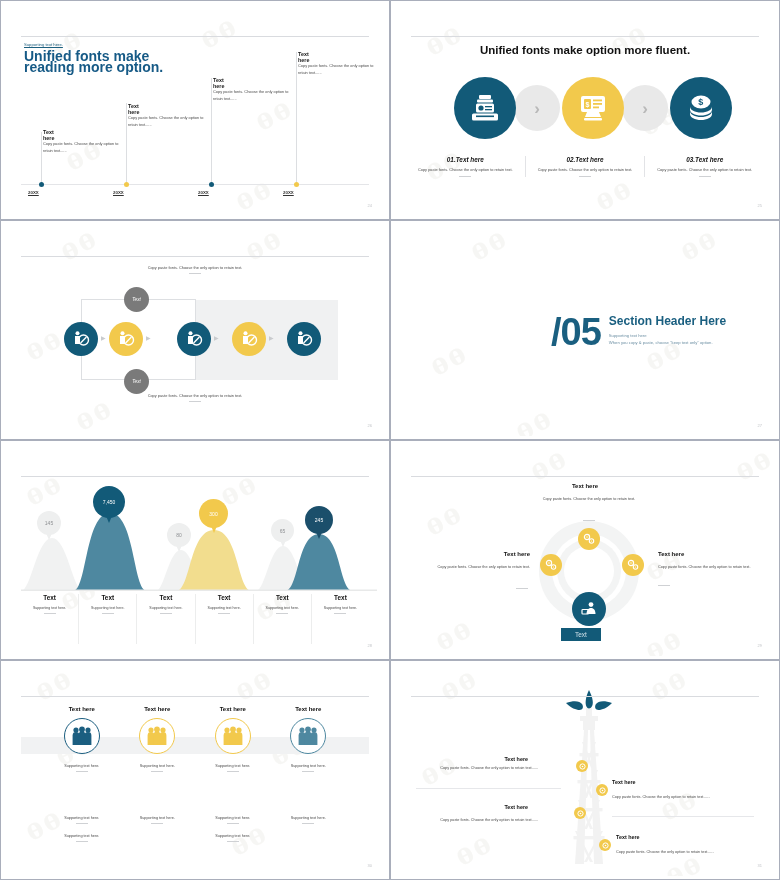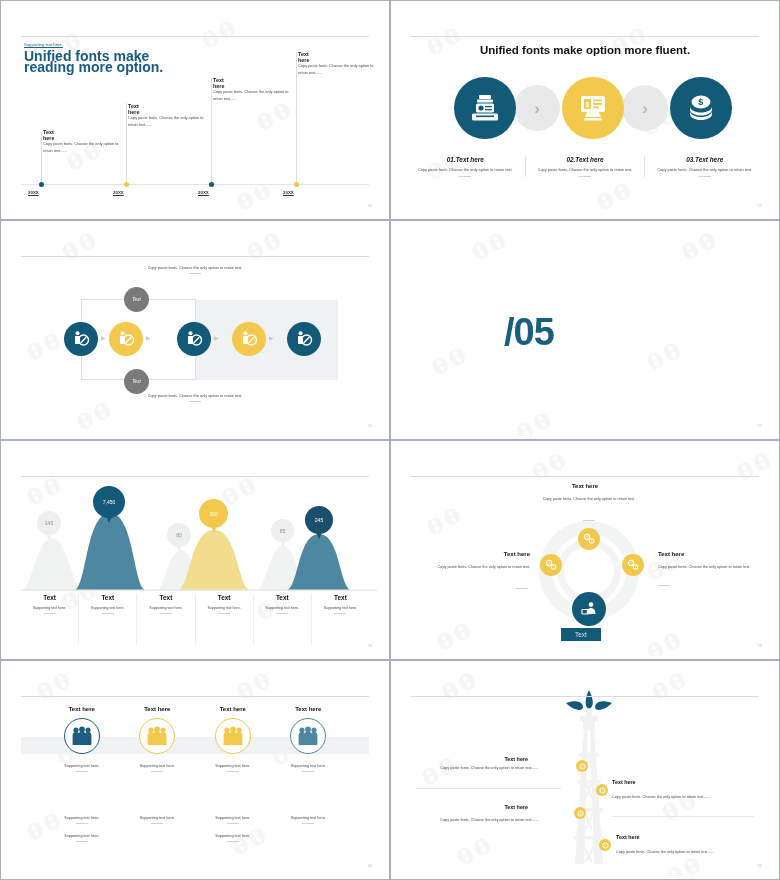--- a/index.html
+++ b/index.html
@@ -87,21 +87,21 @@
   .s3-txtball { position:absolute; width:25px; height:25px; border-radius:50%;
                 background:#7a7a7a; color:#fff; font-size:4.6px;
                 font-style:italic; display:flex; align-items:center;
                 justify-content:center; }
   .s3-arrow { position:absolute; color:#c9cbce; font-size:6px; }
 
   
   .s4-wrap { position:absolute; left:110px; top:90px; display:flex;
              align-items:flex-start; gap:8px; }
   .s4-num { font-size:38px; font-weight:700; color:#1a5f80;
-            line-height:36px; letter-spacing:-1px; }
+            line-height:36px; letter-spacing:-1px;margin-left:47px; }
   .s4-h { font-size:12px; font-weight:700; color:#1a5f80; }
   .s4-s1 { font-size:4.2px; color:#6c8fa3; margin-top:5px; }
   .s4-s2 { font-size:4.2px; color:#6c8fa3; margin-top:2px; }
 
   
   .s5-stage { position:absolute; left:17px; right:17px; top:42px; height:105px; }
   .bubble { position:absolute; border-radius:50%; display:flex;
             align-items:center; justify-content:center;
             font-size:5px; color:#fff; }
   .bubble.grey { background:#eeefef; color:#8e9093; }
@@ -380,20 +380,25 @@
         <span style="left:75px;top:0px;">өө</span>
         <span style="left:285px;top:0px;">өө</span>
         <span style="left:35px;top:115px;">өө</span>
         <span style="left:250px;top:110px;">өө</span>
         <span style="left:120px;top:180px;">өө</span>
       </div>
       <div class="layer">
 
         <div class="s4-wrap">
           <div class="s4-num">/05</div>
+          <div>
+            <div class="s4-h">Section Header Here</div>
+            <div class="s4-s1">Supporting text here</div>
+            <div class="s4-s2">When you copy &amp; paste, choose "keep text only" option.</div>
+          </div>
         </div>
       </div>
       <div class="pgnum">27</div>
     </div>
   </div>
 
   <div class="slide">
     <div class="slide-inner">
       <div class="wm">
         <span style="left:20px;top:25px;">өө</span>

